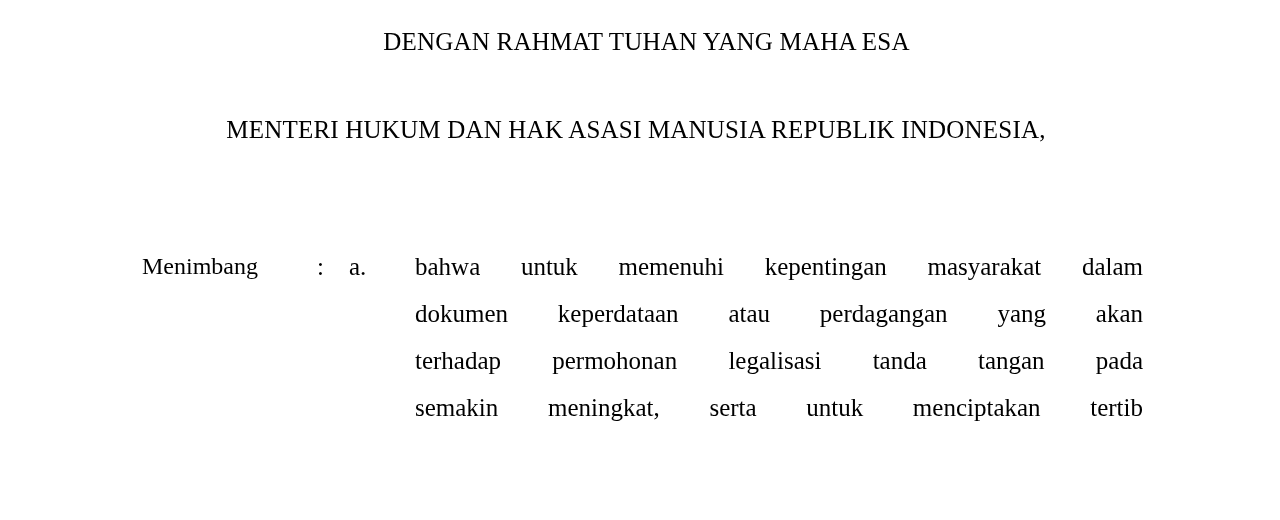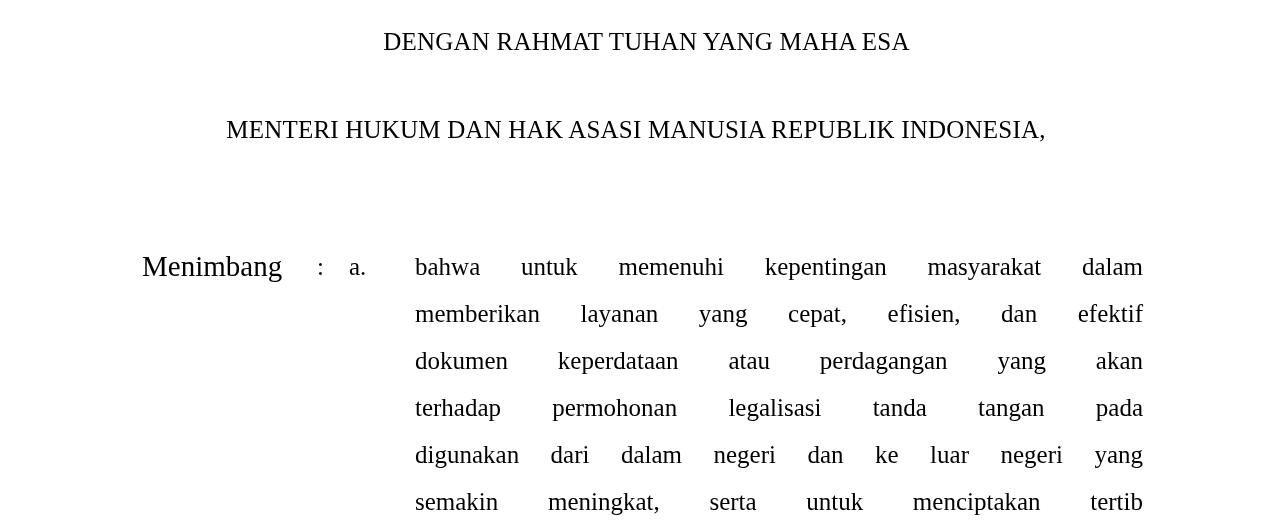--- a/index.html
+++ b/index.html
@@ -41,21 +41,21 @@
   }
   .clause {
     position: absolute;
     left: 142px;
     top: 243px;
     width: 1000px;
     display: flex;
     align-items: flex-start;
   }
   .clause-label {
-    font-size: 29px;
+    font-size: 24px;
     line-height: 47px;
     width: 175px;
     flex: none;
     white-space: nowrap;
   }
   .clause-colon {
     font-size: 25px;
     line-height: 47px;
     width: 32px;
     flex: none;
@@ -88,21 +88,19 @@
   <div class="heading heading-1">DENGAN RAHMAT TUHAN YANG MAHA ESA</div>
 
   <div class="heading heading-2">MENTERI HUKUM DAN HAK ASASI MANUSIA REPUBLIK INDONESIA,</div>
 
   <div class="clause">
     <div class="clause-label">Menimbang</div>
     <div class="clause-colon">:</div>
     <div class="clause-letter">a.</div>
     <div class="clause-body">
       <p>bahwa untuk memenuhi kepentingan masyarakat dalam</p>
-      <p>memberikan layanan yang cepat, efisien, dan efektif</p>
       <p>dokumen keperdataan atau perdagangan yang akan</p>
       <p>terhadap permohonan legalisasi tanda tangan pada</p>
-      <p>digunakan dari dalam negeri dan ke luar negeri yang</p>
       <p>semakin meningkat, serta untuk menciptakan tertib</p>
     </div>
   </div>
 
 </div>
 
 </body></html>

